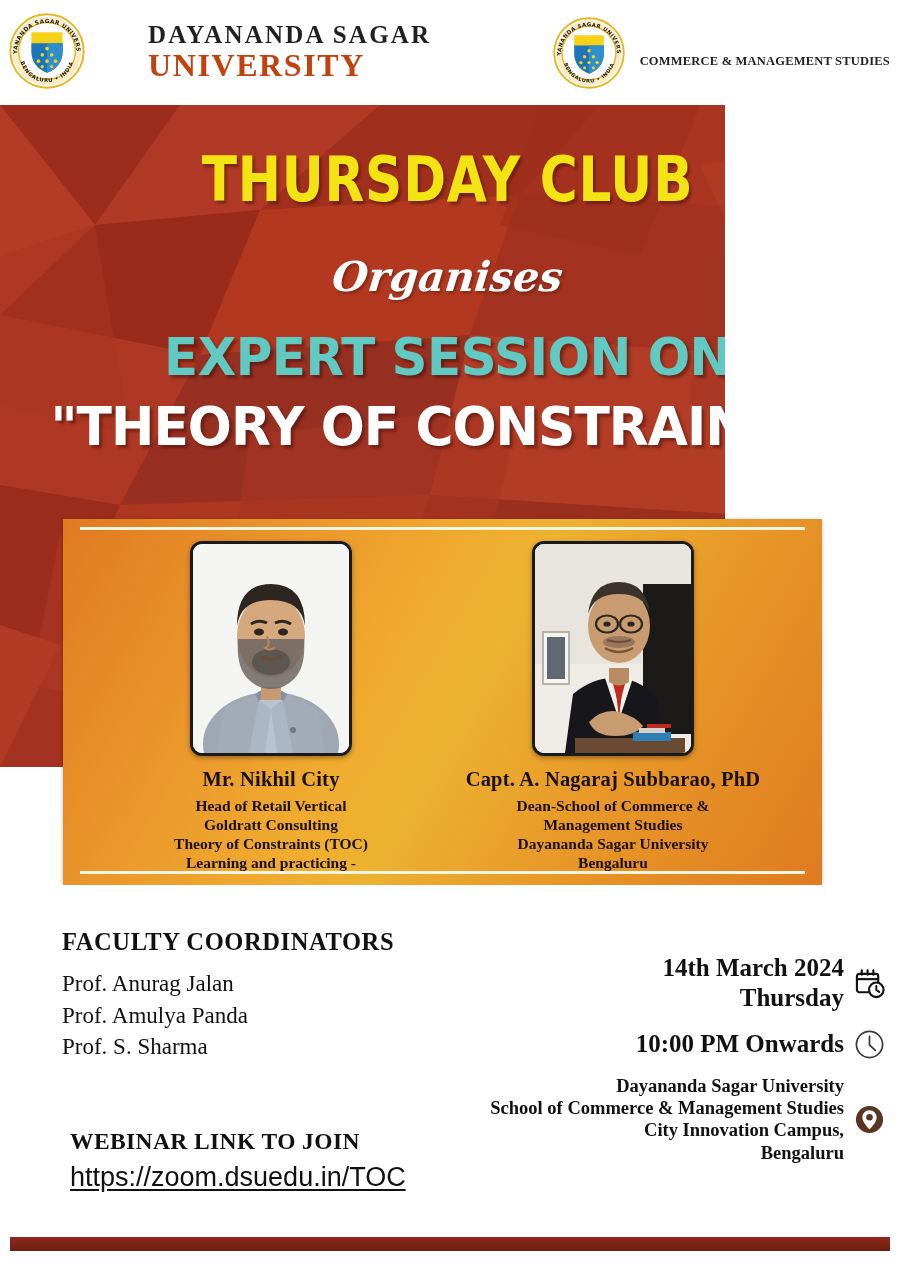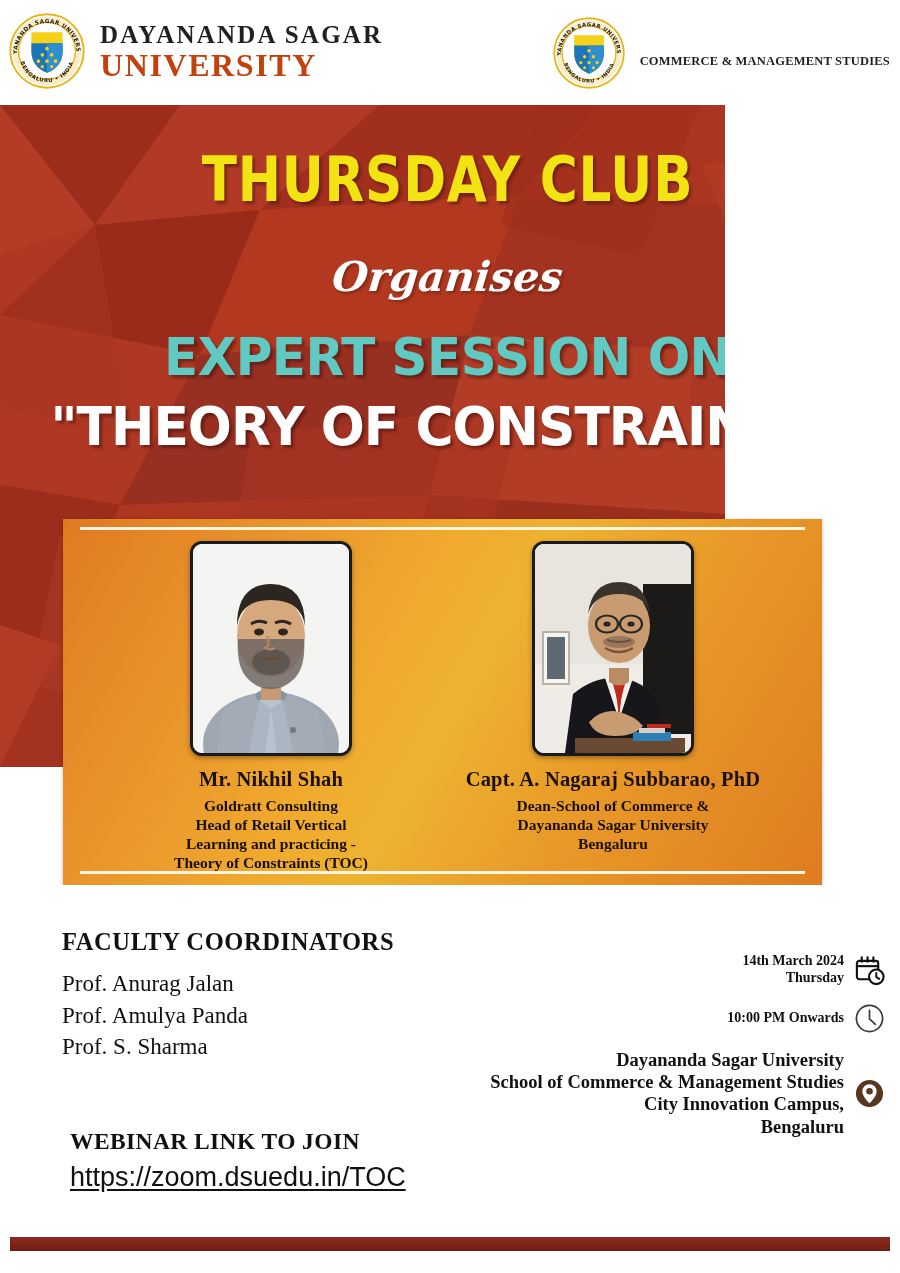--- a/index.html
+++ b/index.html
@@ -43,20 +43,21 @@
   .seal {
     position: relative;
     flex: 0 0 auto;
     border-radius: 50%;
     background: #ffffff;
   }
   .seal svg { display: block; }
 
   .uni-name {
     line-height: 1.0;
+    margin-left: 48px;
   }
   .uni-name .l1 {
     font-family: "Liberation Serif", serif;
     font-weight: bold;
     font-size: 25px;
     letter-spacing: 2.2px;
     color: #231f20;
     white-space: nowrap;
   }
   .uni-name .l2 {
@@ -269,21 +270,21 @@
   .detail-row {
     display: flex;
     align-items: center;
     justify-content: flex-end;
     gap: 8px;
     margin-bottom: 14px;
   }
   .detail-text {
     font-family: "Liberation Serif", serif;
     font-weight: bold;
-    font-size: 14px;
+    font-size: 25px;
     line-height: 1.2;
     color: #111111;
     text-align: right;
   }
   .detail-text .sub { display: block; }
   .detail-icon {
     flex: 0 0 auto;
     width: 34px;
     height: 34px;
     display: flex;
@@ -469,26 +470,26 @@
           <path d="M58,80 q8,-5 16,-1" stroke="#2c2520" stroke-width="3" fill="none"></path>
           <path d="M82,79 q8,-4 16,1" stroke="#2c2520" stroke-width="3" fill="none"></path>
           <path d="M74,92 q4,10 -2,12 q4,3 10,0" stroke="#b8865f" stroke-width="2" fill="none"></path>
           <path d="M68,113 q10,5 20,0" stroke="#6d4a33" stroke-width="2.5" fill="none"></path>
           <rect x="66" y="156" width="24" height="53" fill="#b7c3cf"></rect>
           <path d="M66,156 L56,209 L72,209 L78,165 Z" fill="#aab6c4"></path>
           <path d="M90,156 L100,209 L84,209 L78,165 Z" fill="#aab6c4"></path>
           <circle cx="100" cy="186" r="3" fill="#6e7a86"></circle>
         </svg>
       </div>
-      <div class="sp-name">Mr. Nikhil Shah</div>
+      <div class="sp-name">Mr. Nikhil City</div>
       <div class="sp-detail">
+        <div>Head of Retail Vertical</div>
         <div>Goldratt Consulting</div>
-        <div>Head of Retail Vertical</div>
+        <div>Theory of Constraints (TOC)</div>
         <div>Learning and practicing -</div>
-        <div>Theory of Constraints (TOC)</div>
       </div>
     </div>
 
     <div class="speaker s-right">
       <div class="photo-frame">
         <svg viewBox="0 0 156 209" preserveAspectRatio="xMidYMid slice">
           <rect width="156" height="209" fill="#efece7"></rect>
           <rect x="0" y="0" width="156" height="120" fill="#e8e4de"></rect>
           <rect x="108" y="40" width="48" height="150" fill="#1c1a18"></rect>
           <rect x="8" y="88" width="26" height="52" fill="#f7f5f1" stroke="#b9b2a6" stroke-width="2"></rect>
@@ -511,20 +512,21 @@
           <path d="M54,178 q14,-14 30,-10 q16,4 24,14 q-8,10 -28,10 q-20,0 -26,-14 z" fill="#c99b71"></path>
           <rect x="40" y="194" width="110" height="15" fill="#6b4a33"></rect>
           <rect x="98" y="188" width="38" height="9" fill="#2e7fb5"></rect>
           <rect x="104" y="184" width="26" height="5" fill="#d7d2c8"></rect>
           <rect x="112" y="180" width="24" height="4" fill="#c0291f"></rect>
         </svg>
       </div>
       <div class="sp-name">Capt. A. Nagaraj Subbarao, PhD</div>
       <div class="sp-detail">
         <div>Dean-School of Commerce &amp;</div>
+        <div>Management Studies</div>
         <div>Dayananda Sagar University</div>
         <div>Bengaluru</div>
       </div>
     </div>
   </div>
 
   <div class="lower">
 
     <div class="coordinators">
       <div class="coord-title">FACULTY COORDINATORS</div>

